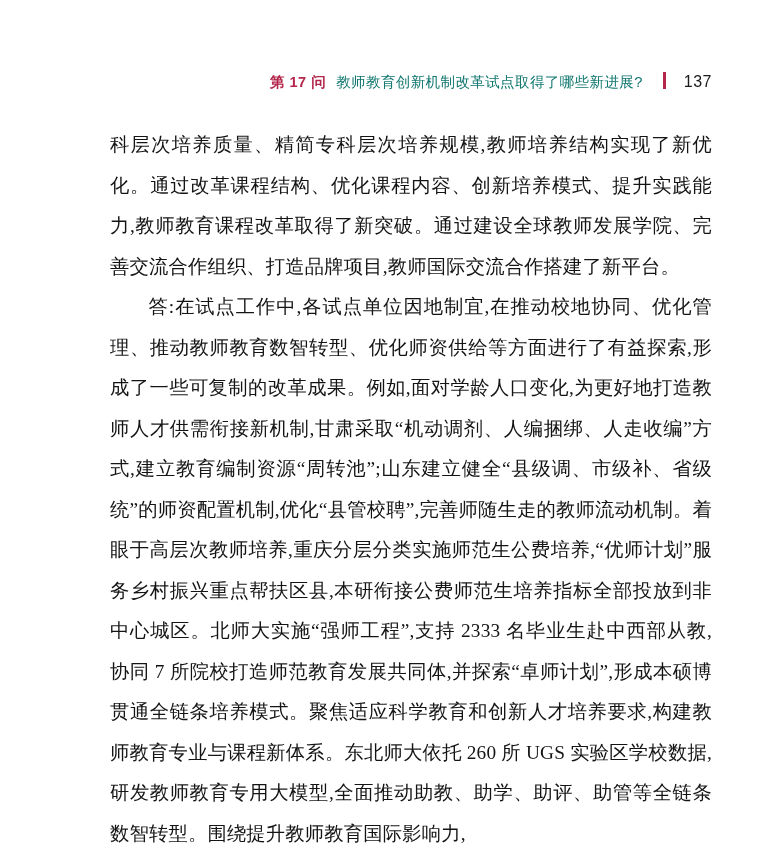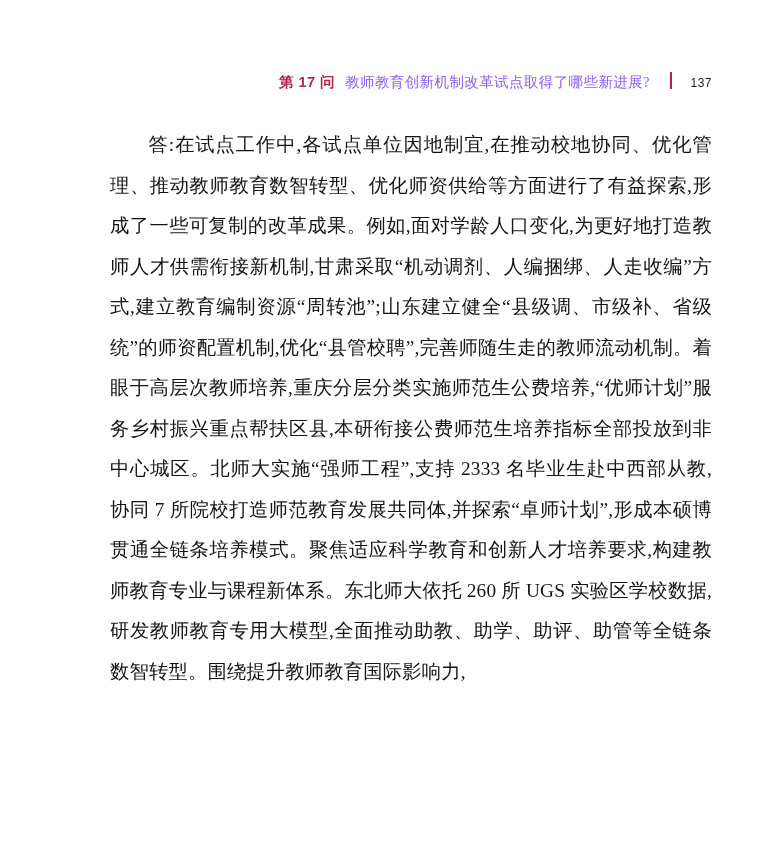--- a/index.html
+++ b/index.html
@@ -41,38 +41,38 @@
   }
   .header-qnum {
     color: #b4274a;
     font-size: 14.5px;
     letter-spacing: 0.5px;
     font-family: "Liberation Sans", "DejaVu Sans", sans-serif;
     font-weight: bold;
     white-space: nowrap;
   }
   .header-title {
-    color: #8b5cf6;
+    color: #0f766e;
     font-size: 14.5px;
     letter-spacing: 0.4px;
-    font-family: Liberation Serif, serif;
+    font-family: Liberation Mono, monospace;
     white-space: nowrap;
   }
   .header-rule {
     display: inline-block;
     width: 2.5px;
     height: 17px;
     background: #b4274a;
     margin: 0 8px 0 10px;
     position: relative;
     top: 2px;
   }
   .header-pageno {
     color: #1a1a1a;
-    font-size: 12px;
+    font-size: 16px;
     font-family: "Liberation Sans", "DejaVu Sans", sans-serif;
     letter-spacing: 0.5px;
   }
 
   
   .body {
     position: absolute;
     top: 125px;
     left: 88px;
     width: 602px;
@@ -107,19 +107,20 @@
     <div class="header-inner">
       <span class="header-qnum">第 17 问</span>
       <span class="header-title">教师教育创新机制改革试点取得了哪些新进展?</span>
       <span class="header-rule"></span>
       <span class="header-pageno">137</span>
     </div>
   </div>
 
   <div class="body">
 
+    <p class="para">科层次培养质量、精简专科层次培养规模,教师培养结构实现了新优化。通过改革课程结构、优化课程内容、创新培养模式、提升实践能力,教师教育课程改革取得了新突破。通过建设全球教师发展学院、完善交流合作组织、打造品牌项目,教师国际交流合作搭建了新平台。</p>
 
 
     <p class="para indent">答:在试点工作中,各试点单位因地制宜,在推动校地协同、优化管理、推动教师教育数智转型、优化师资供给等方面进行了有益探索,形成了一些可复制的改革成果。例如,面对学龄人口变化,为更好地打造教师人才供需衔接新机制,甘肃采取“机动调剂、人编捆绑、人走收编”方式,建立教育编制资源“周转池”;山东建立健全“县级调、市级补、省级统”的师资配置机制,优化“县管校聘”,完善师随生走的教师流动机制。着眼于高层次教师培养,重庆分层分类实施师范生公费培养,“优师计划”服务乡村振兴重点帮扶区县,本研衔接公费师范生培养指标全部投放到非中心城区。北师大实施“强师工程”,支持 2333 名毕业生赴中西部从教,协同 7 所院校打造师范教育发展共同体,并探索“卓师计划”,形成本硕博贯通全链条培养模式。聚焦适应科学教育和创新人才培养要求,构建教师教育专业与课程新体系。东北师大依托 260 所 UGS 实验区学校数据,研发教师教育专用大模型,全面推动助教、助学、助评、助管等全链条数智转型。围绕提升教师教育国际影响力,</p>
 
   </div>
 
 </div>
 
 </body></html>

